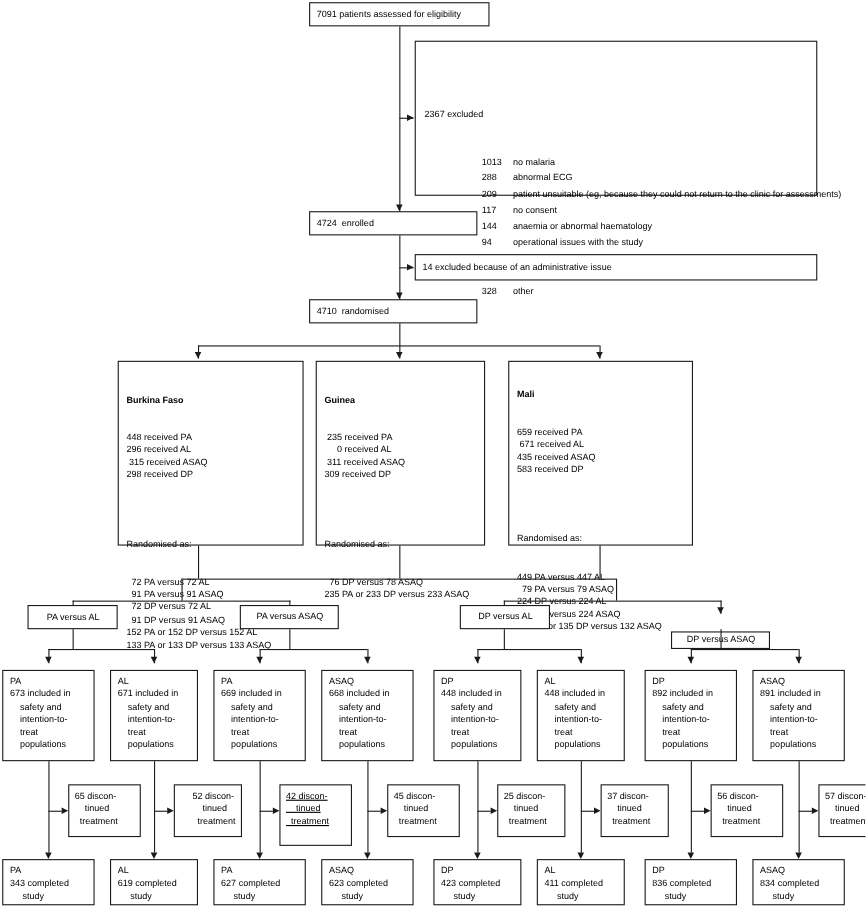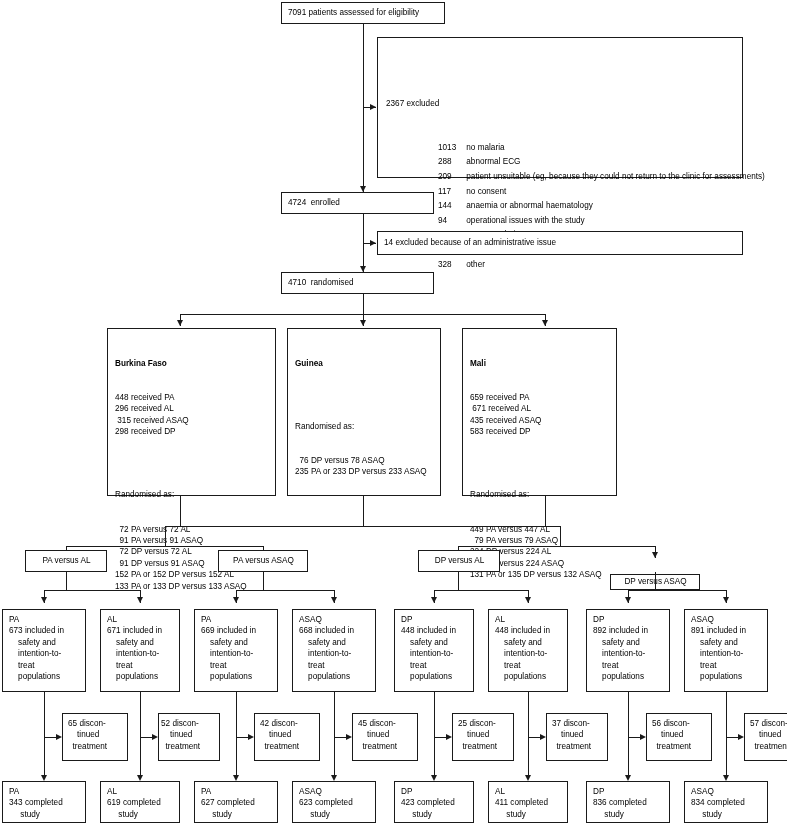--- a/index.html
+++ b/index.html
@@ -130,26 +130,27 @@
   <div class="box" style="left:107px; top:328px; width:169px; height:168px; padding:6px 5px 5px 7px;">
     <div class="bold-title">Burkina Faso</div>
     <div id="bf-received"><div>448 received PA</div><div>296 received AL</div><div> 315 received ASAQ</div><div>298 received DP</div></div>
     <div style="height:6px;"></div>
     <div>Randomised as:</div>
     <div id="bf-rand"><div>  72 PA versus 72 AL</div><div>  91 PA versus 91 ASAQ</div><div>  72 DP versus 72 AL</div><div>  91 DP versus 91 ASAQ</div><div>152 PA or 152 DP versus 152 AL</div><div>133 PA or 133 DP versus 133 ASAQ</div></div>
   </div>
 
   <div class="box" style="left:287px; top:328px; width:154px; height:168px; padding:6px 5px 5px 7px;">
     <div class="bold-title">Guinea</div>
+    <div id="gn-received"><div> 235 received PA</div><div>     0 received AL</div><div> 311 received ASAQ</div><div>309 received DP</div></div>
     <div style="height:6px;"></div>
     <div>Randomised as:</div>
     <div id="gn-rand"><div>  76 DP versus 78 ASAQ</div><div>235 PA or 233 DP versus 233 ASAQ</div></div>
   </div>
 
-  <div class="box" style="left:462px; top:328px; width:155px; height:168px; padding:6px 5px 5px 7px;">
+  <div class="box" style="left:462px; top:328px; width:168px; height:168px; padding:1px 5px 5px 7px;">
     <div class="bold-title">Mali</div>
     <div id="ml-received"><div>659 received PA</div><div> 671 received AL</div><div>435 received ASAQ</div><div>583 received DP</div></div>
     <div style="height:6px;"></div>
     <div>Randomised as:</div>
     <div id="ml-rand"><div>449 PA versus 447 AL</div><div>  79 PA versus 79 ASAQ</div><div>224 DP versus 224 AL</div><div>224 DP versus 224 ASAQ</div><div>131 PA or 135 DP versus 132 ASAQ</div></div>
   </div>
 
   <div class="vline" style="left:180px; top:496px; height:30px;"></div>
   <div class="vline" style="left:363px; top:496px; height:30px;"></div>
   <div class="vline" style="left:545px; top:496px; height:30px;"></div>
@@ -162,21 +163,21 @@
   <div class="arrow-down" style="left:62.5px; top:552px;"></div>
   <div class="arrow-down" style="left:259.5px; top:552px;"></div>
 
   <div class="vline" style="left:560px; top:526px; height:20px;"></div>
   <div class="hline" style="left:458px; top:546px; width:198px;"></div>
   <div class="vline" style="left:458px; top:546px; height:12px;"></div>
   <div class="vline" style="left:655px; top:546px; height:12px;"></div>
   <div class="arrow-down" style="left:454.5px; top:552px;"></div>
   <div class="arrow-down" style="left:651.5px; top:552px;"></div>
 
-  <div class="box center" style="left:25px; top:550px; width:82px; height:22px; justify-content:center;">
+  <div class="box center" style="left:25px; top:550px; width:82px; height:22px; justify-content:center;align-items:flex-end;">
     <span>PA versus AL</span>
   </div>
   <div class="box center" style="left:218px; top:550px; width:90px; height:22px; justify-content:center;">
     <span>PA versus ASAQ</span>
   </div>
   <div class="box center" style="left:418px; top:550px; width:82px; height:22px; justify-content:center;">
     <span>DP versus AL</span>
   </div>
   <div class="box center" style="left:610px; top:574px; width:90px; height:16px; justify-content:center;text-align:center;">
     <span>DP versus ASAQ</span>
@@ -224,35 +225,35 @@
       <div class="arrow-right" style="left:56px; top:733.5px;"></div>
       <div class="box" style="left:2px; top:781px; width:84px; height:42px;"><div>PA</div><div>343 completed
      study</div></div>
       <div class="box" style="left:100px; top:609px; width:80px; height:83px;"><div>AL</div><div>671 included in
     safety and
     intention-to-
     treat
     populations</div></div>
       <div class="vline" style="left:140px; top:692px; height:83px;"></div>
       <div class="arrow-down" style="left:136.5px; top:775px;"></div>
-      <div class="box" style="left:158px; top:713px; width:62px; height:48px; padding:4px 4px 4px 2px;">52 discon-
+      <div class="box" style="left:158px; top:713px; width:62px; height:48px; padding:4px 4px 4px 16px;">52 discon-
     tinued
   treatment</div>
       <div class="hline" style="left:140px; top:737px; width:12px;"></div>
       <div class="arrow-right" style="left:152px; top:733.5px;"></div>
       <div class="box" style="left:100px; top:781px; width:80px; height:42px;"><div>AL</div><div>619 completed
      study</div></div>
       <div class="box" style="left:194px; top:609px; width:84px; height:83px;"><div>PA</div><div>669 included in
     safety and
     intention-to-
     treat
     populations</div></div>
       <div class="vline" style="left:236px; top:692px; height:83px;"></div>
       <div class="arrow-down" style="left:232.5px; top:775px;"></div>
-      <div class="box" style="left:254px; top:713px; width:66px; height:48px; padding:4px 4px 12px 5px;">42 discon-
+      <div class="box" style="left:254px; top:713px; width:66px; height:56px; padding:4px 4px 12px 5px;text-decoration:underline;">42 discon-
     tinued
   treatment</div>
       <div class="hline" style="left:236px; top:737px; width:12px;"></div>
       <div class="arrow-right" style="left:248px; top:733.5px;"></div>
       <div class="box" style="left:194px; top:781px; width:84px; height:42px;"><div>PA</div><div>627 completed
      study</div></div>
       <div class="box" style="left:292px; top:609px; width:84px; height:83px;"><div>ASAQ</div><div>668 included in
     safety and
     intention-to-
     treat

